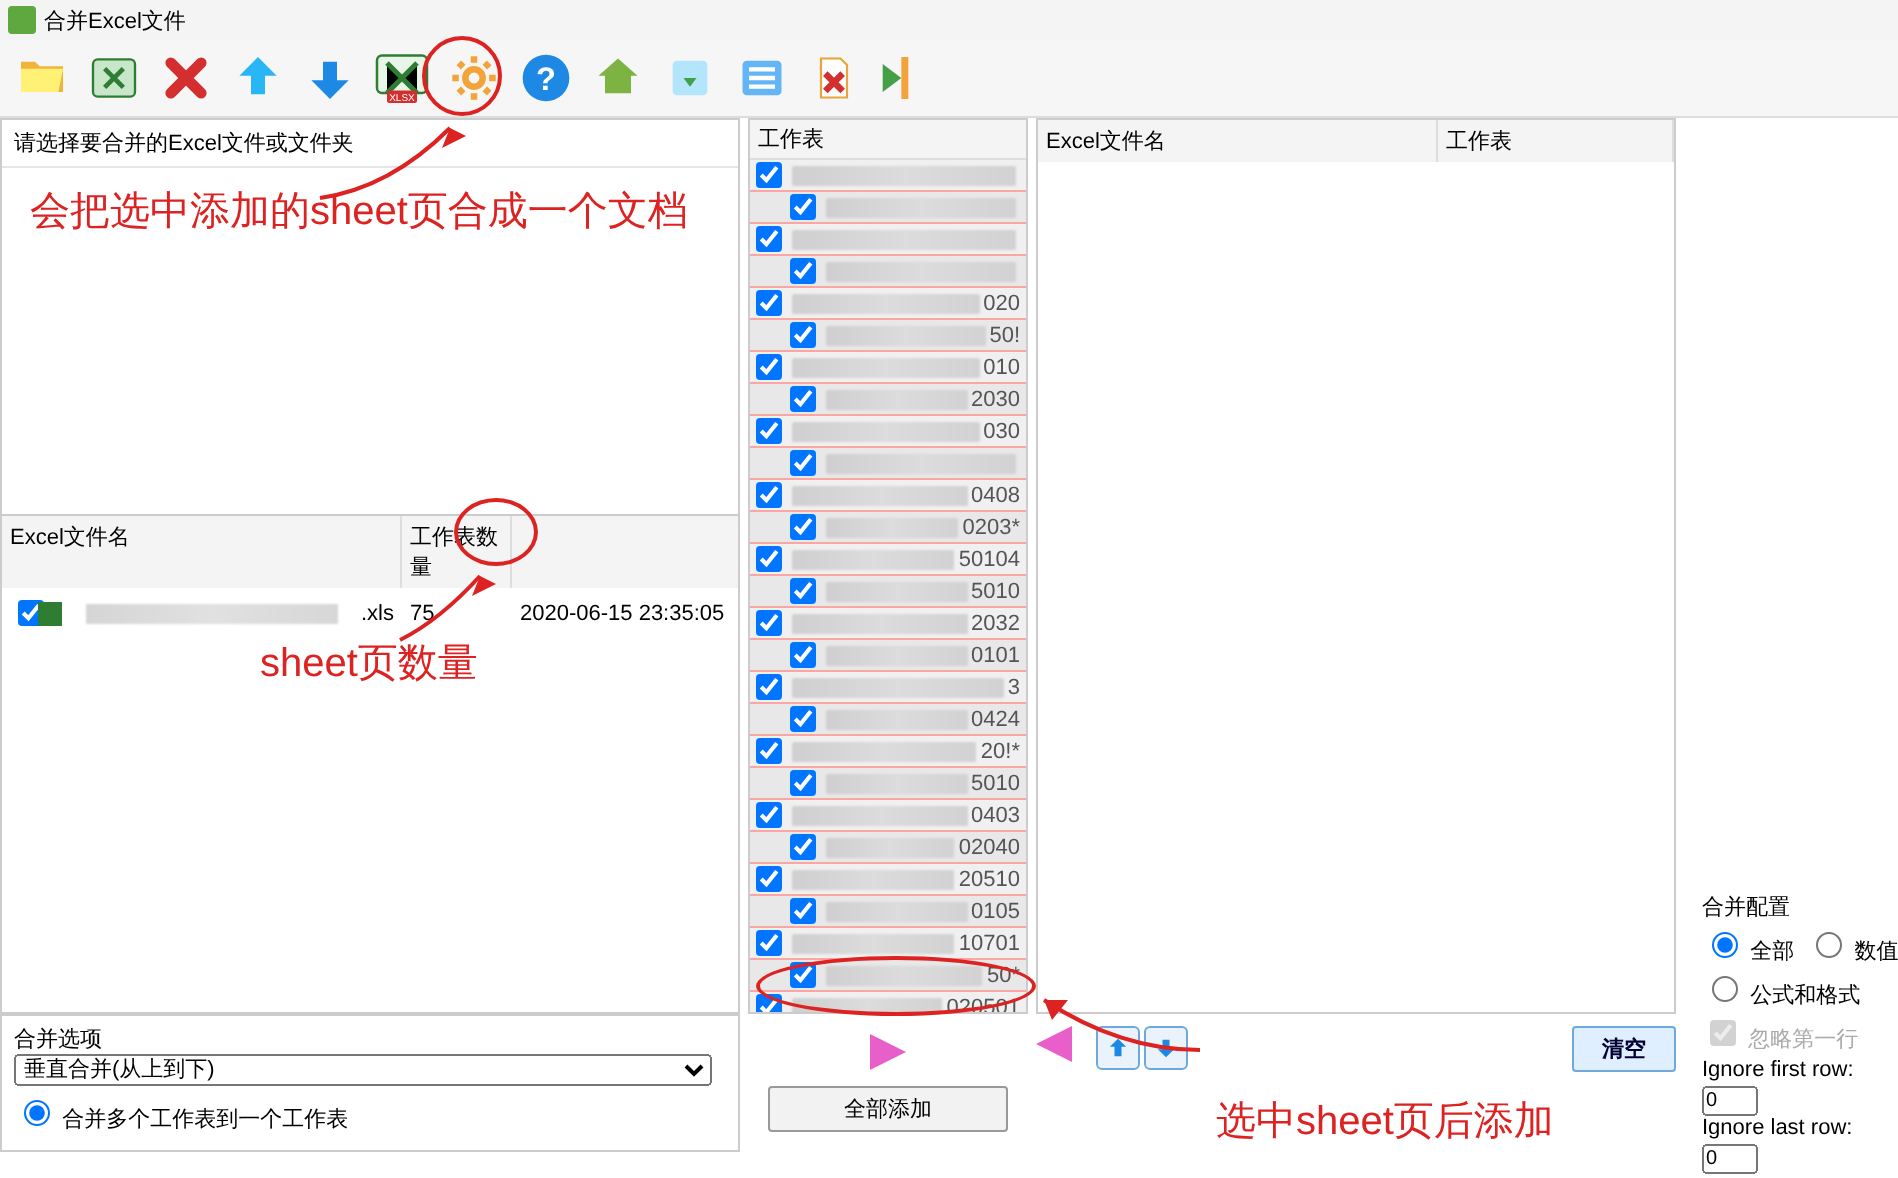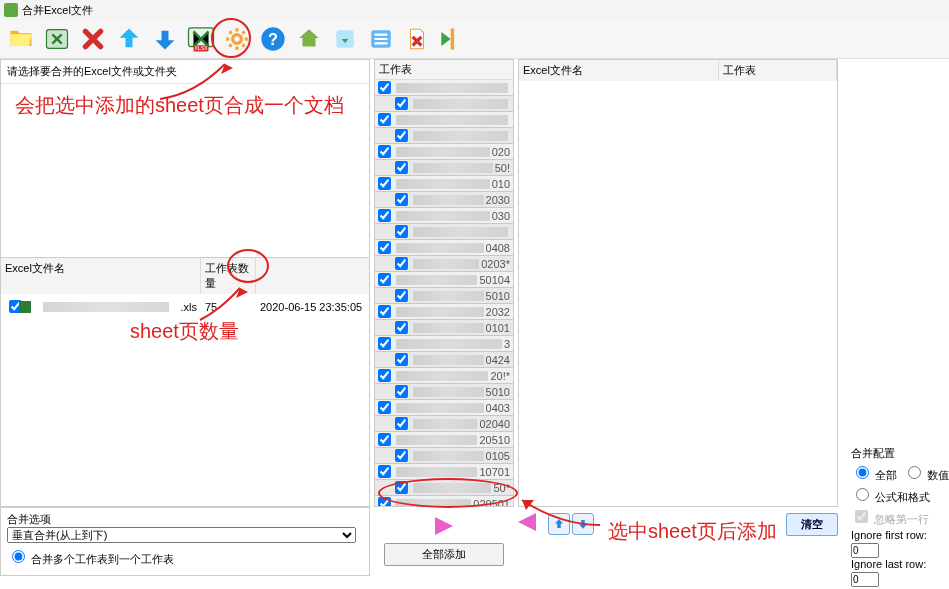--- a/index.html
+++ b/index.html
@@ -48,21 +48,21 @@
   .filelist-area { flex: 1; background: #fff; }
   .table-head {
     display: flex; background: #f4f4f4; font-size: 11px; border-top: 1px solid #ccc;
   }
   .table-head > div { padding: 3px 4px; border-right: 1px solid #ddd; }
   .table-row {
     display: flex; font-size: 11px; align-items: center;
   }
   .table-row > div { padding: 3px 4px; }
 
-  .sheetlist { flex: 1; overflow-y: scroll; background: #86efac; }
+  .sheetlist { flex: 1; overflow-y: scroll; background: #fca5a5; }
   .sheetlist-head { background: #f4f4f4; font-size: 11px; padding: 2px 4px; border-bottom: 1px solid #ddd; }
   .sheet-item {
     display: flex; align-items: center; font-size: 11px; padding: 1px 3px;
     background: #f0f0f0; margin-bottom: 1px;
   }
   .sheet-item.alt { background: #e8e8e8; padding-left: 20px; }
   .sheet-item input { margin: 0 3px 0 0; }
   .sheet-item .blur {
     flex: 1; margin: 0 2px; height: 10px;
     background: linear-gradient(90deg, #cfcfcf, #dcdcdc, #d2d2d2);
@@ -453,13 +453,13 @@
     <path d="M10 40 Q30 30 50 8" stroke="#d22" stroke-width="2" fill="none"></path>
     <path d="M50 8 l-4 10 l12 -6 z" fill="#d22"></path>
   </svg>
 <div class="anno-red" style="left:130px; top:318px;">sheet页数量</div>
 
 <div class="circle-red" style="left:378px; top:478px; width:140px; height:30px; border-radius:50%/50%;"></div>
 <svg class="arrow-pink" style="left:510px; top:490px;" width="100" height="50">
     <path d="M90 35 Q50 35 12 10" stroke="#d22" stroke-width="2" fill="none"></path>
     <path d="M12 10 l12 0 l-8 10 z" fill="#d22"></path>
   </svg>
-<div class="anno-red" style="left:608px; top:518px;">选中sheet页后添加</div>
+<div class="anno-red" style="left:608px; top:547px;">选中sheet页后添加</div>
 
 </body></html>

